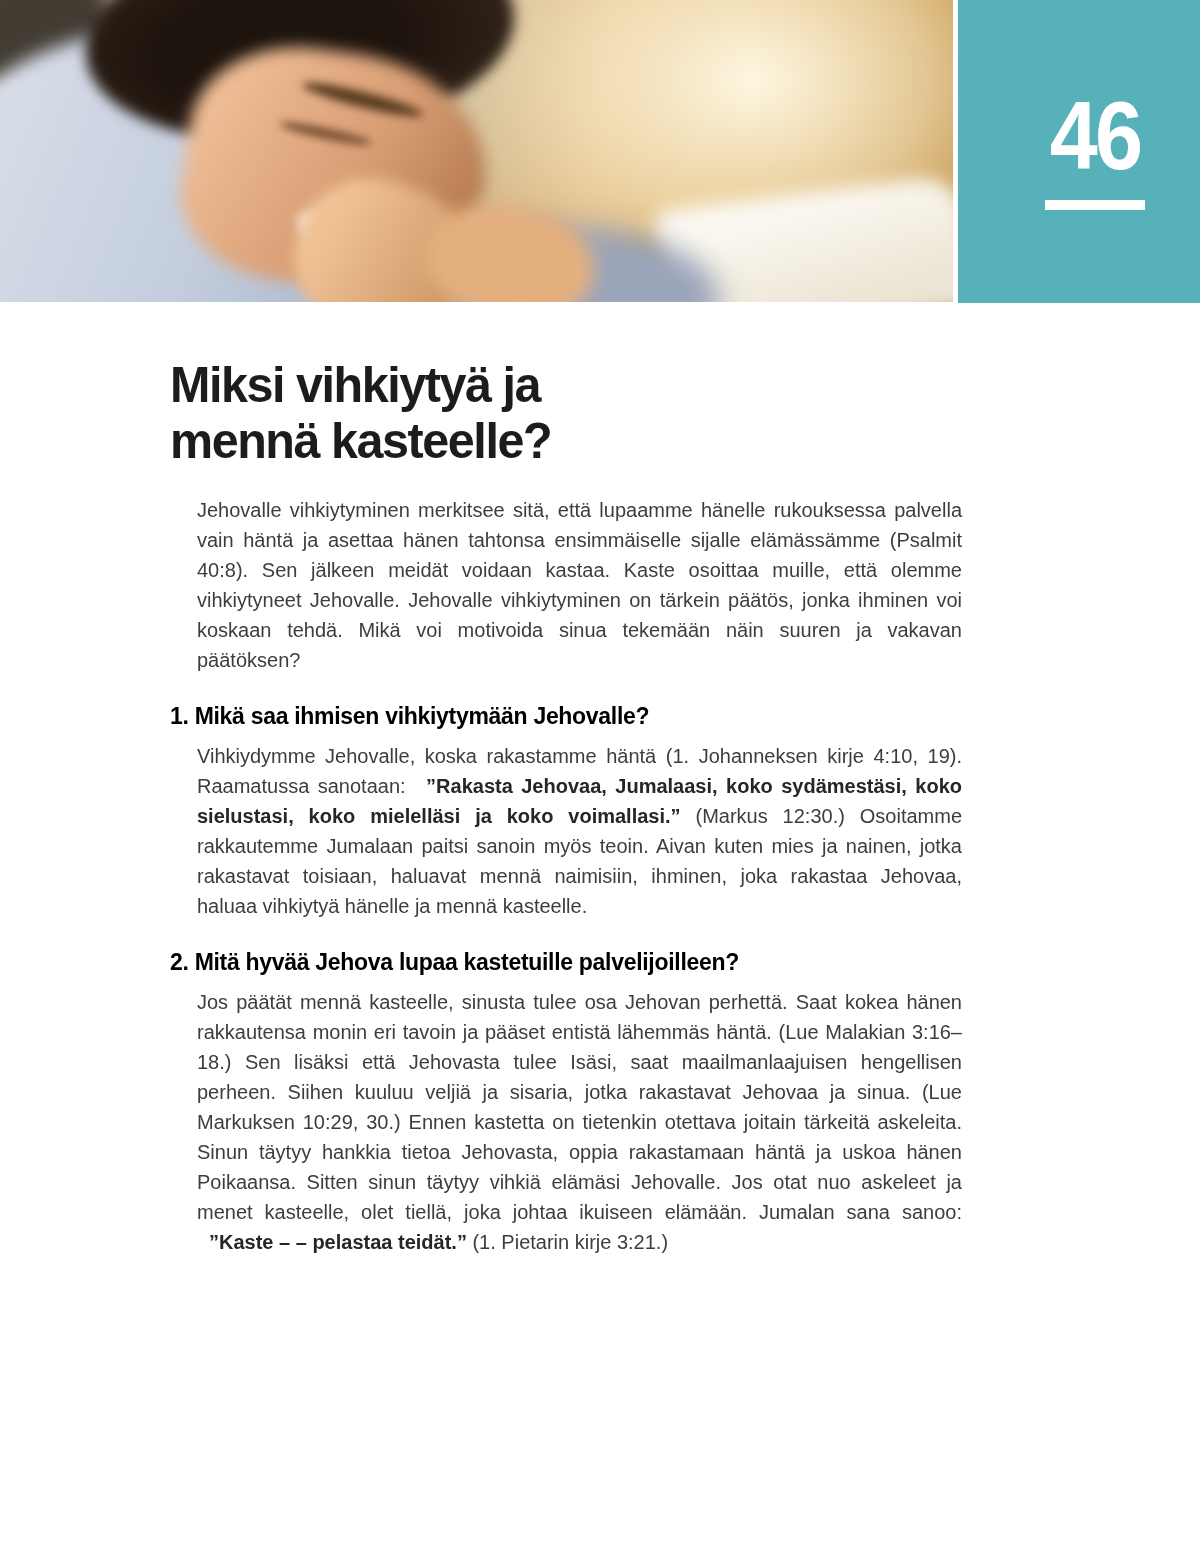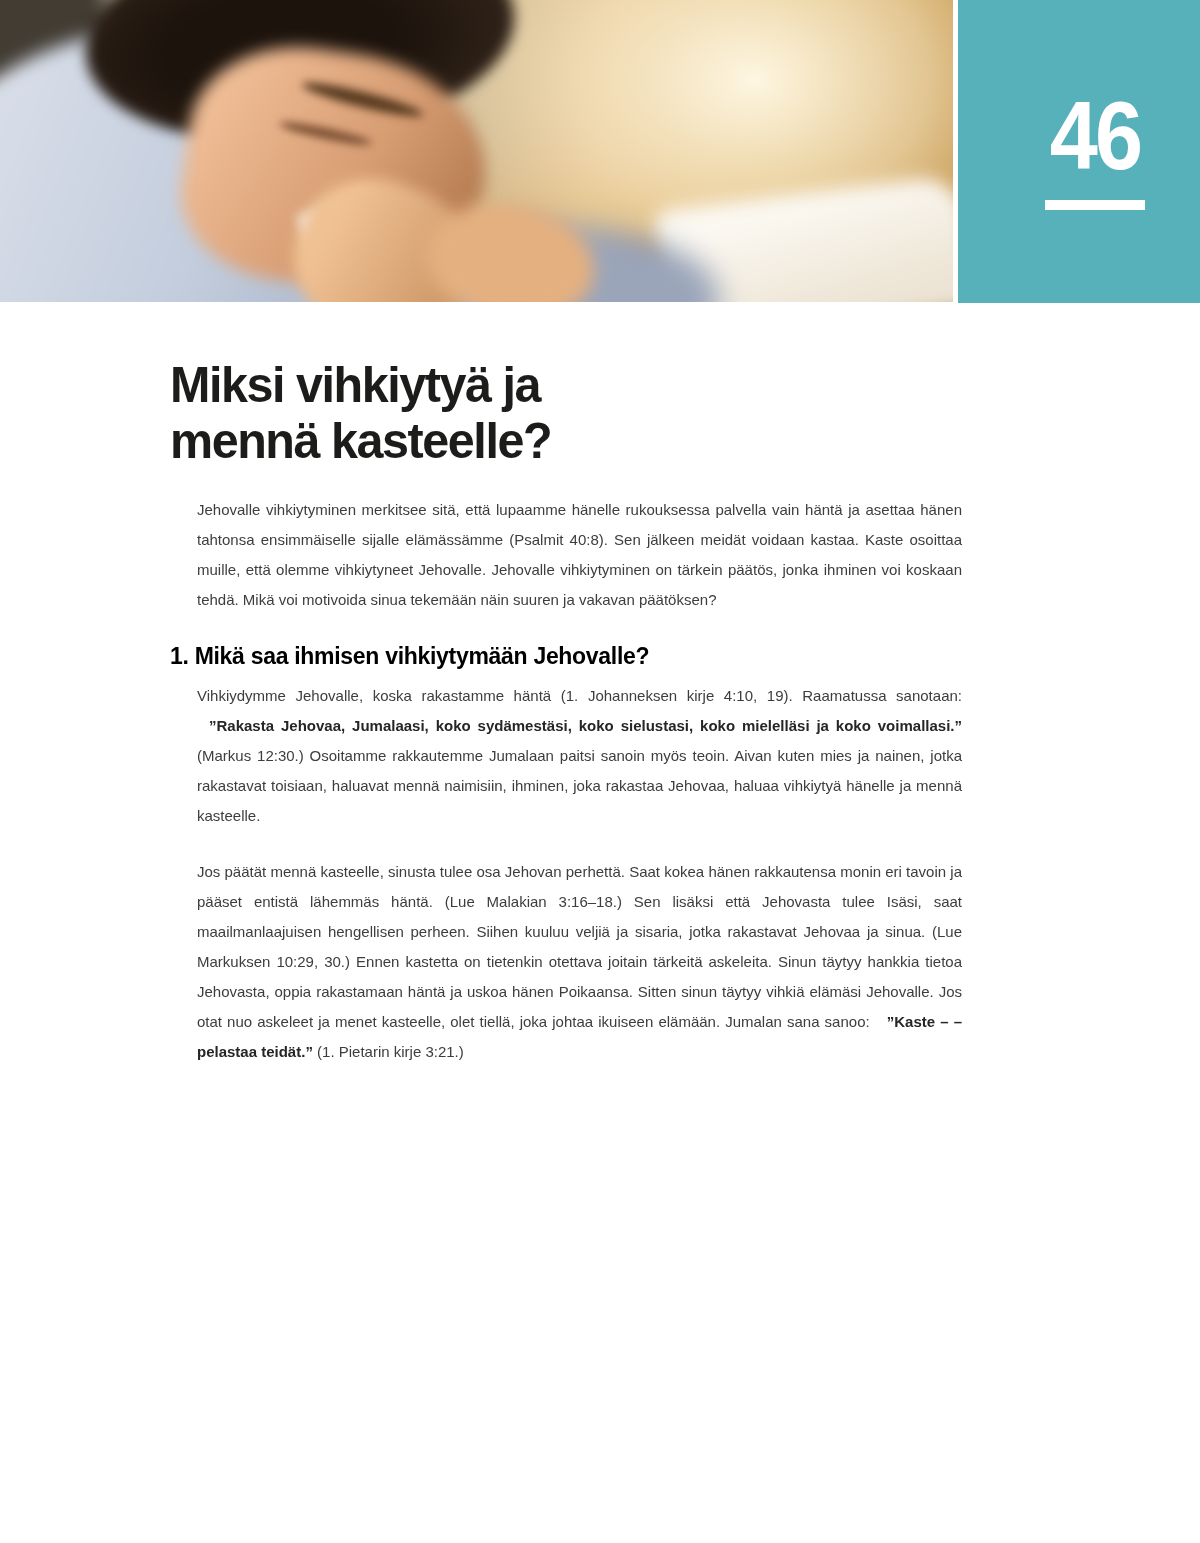--- a/index.html
+++ b/index.html
@@ -74,21 +74,21 @@
   
   .content { position:absolute; left:170px; top:303px; width:794px; }
   h1.title {
     margin:54px 0 0 0; color:#1c1c1a; font-weight:bold;
     font-size:50px; line-height:56px; letter-spacing:-1.5px;
     transform:scaleX(0.97); transform-origin:left top;
   }
   h1.title .tl { display:block; }
   .content p {
     margin:26px 0 0 27px; width:765px;
-    font-size:15px; line-height:30px; color:#3d3d3d;
+    font-size:20px; line-height:30px; color:#3d3d3d;
     text-align:justify; hyphens:auto; -webkit-hyphens:auto;
   }
   .content p b { color:#262626;margin-left:12px; }
   h2.q {
     margin:27px 0 0 0; color:#000000; font-weight:bold;
     font-size:23px; line-height:28px; letter-spacing:-0.3px;
   }
   h2.q + p { margin-top:11px; }
 </style>
 </head>
@@ -127,17 +127,18 @@
     <h1 class="title">
       <span class="tl">Miksi vihkiytyä ja</span>
       <span class="tl">mennä kasteelle?</span>
     </h1>
 
     <p class="intro">Jehovalle vihkiytyminen merkitsee sitä, että lupaamme hänelle rukouksessa palvella vain häntä ja asettaa hänen tahtonsa ensimmäiselle sijalle elämässämme (Psalmit 40:8). Sen jälkeen meidät voidaan kastaa. Kaste osoittaa muille, että olemme vihkiytyneet Jehovalle. Jehovalle vihkiytyminen on tärkein päätös, jonka ihminen voi koskaan tehdä. Mikä voi motivoida sinua tekemään näin suuren ja vakavan päätöksen?</p>
 
     <h2 class="q">1. Mikä saa ihmisen vihkiytymään Jehovalle?</h2>
     <p><span>Vihkiydymme Jehovalle, koska rakastamme häntä (1. Johanneksen kirje 4:10, 19). Raamatussa sanotaan: </span><b>”Rakasta Jehovaa, Jumalaasi, koko sydämestäsi, koko sielustasi, koko mielelläsi ja koko voimallasi.”</b><span> (Markus 12:30.) Osoitamme rakkautemme Jumalaan paitsi sanoin myös teoin. Aivan kuten mies ja nainen, jotka rakastavat toisiaan, haluavat mennä naimisiin, ihminen, joka rakastaa Jehovaa, haluaa vihkiytyä hänelle ja mennä kasteelle.</span></p>
 
+    <h2 class="q">2. Mitä hyvää Jehova lupaa kastetuille palvelijoilleen?</h2>
     <p><span>Jos päätät mennä kasteelle, sinusta tulee osa Jehovan perhettä. Saat kokea hänen rakkautensa monin eri tavoin ja pääset entistä lähemmäs häntä. (Lue Malakian 3:16–18.) Sen lisäksi että Jehovasta tulee Isäsi, saat maailmanlaajuisen hengellisen perheen. Siihen kuuluu veljiä ja sisaria, jotka rakastavat Jehovaa ja sinua. (Lue Markuksen 10:29, 30.) Ennen kastetta on tietenkin otettava joitain tärkeitä askeleita. Sinun täytyy hankkia tietoa Jehovasta, oppia rakastamaan häntä ja uskoa hänen Poikaansa. Sitten sinun täytyy vihkiä elämäsi Jehovalle. Jos otat nuo askeleet ja menet kasteelle, olet tiellä, joka johtaa ikuiseen elämään. Jumalan sana sanoo: </span><b>”Kaste – – pelastaa teidät.”</b><span> (1. Pietarin kirje 3:21.)</span></p>
 
   </div>
 
 </div>
 
 </body></html>

